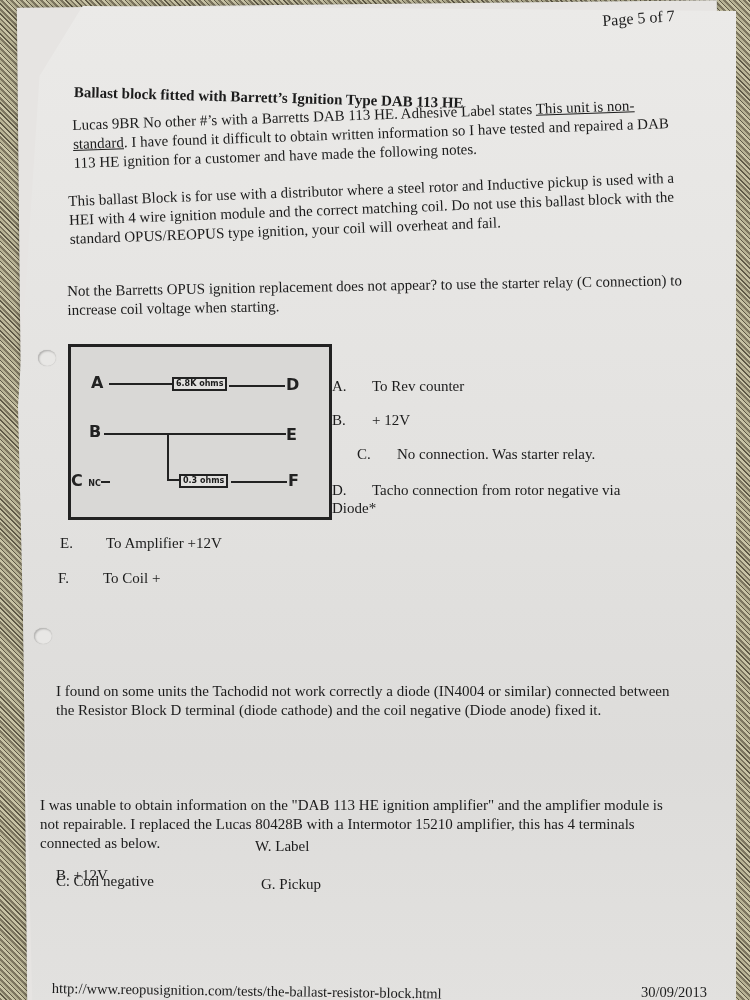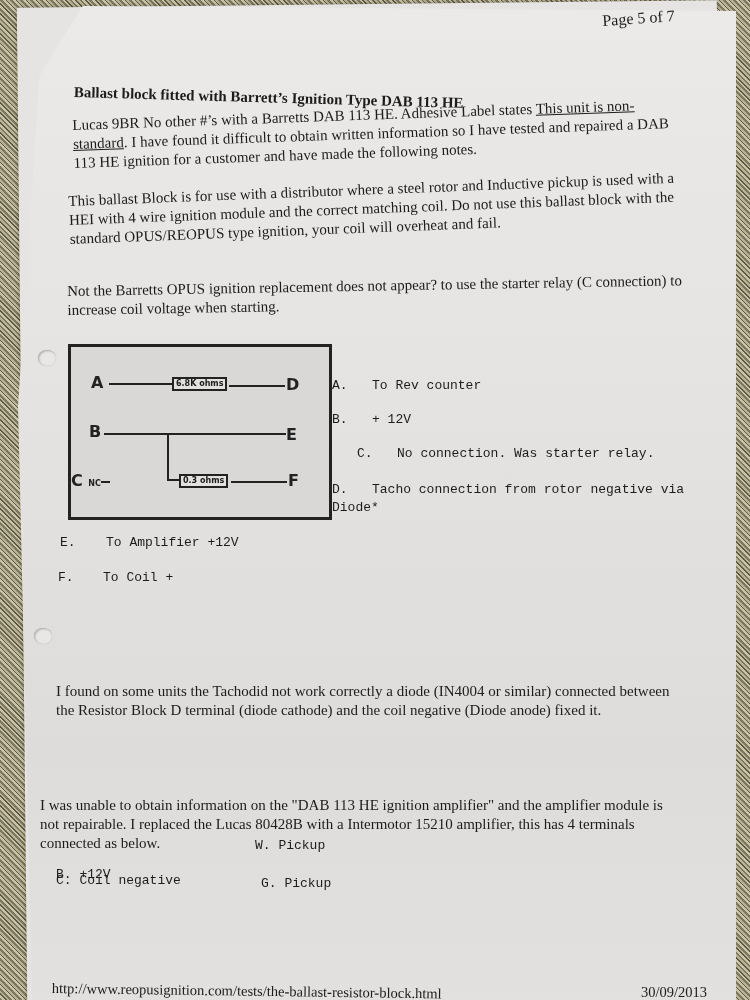--- a/index.html
+++ b/index.html
@@ -29,21 +29,21 @@
   .p3 { left:67px; top:282px; width:618px; transform:rotate(-1deg); transform-origin:left top; }
   .p4 { left:56px; top:682px; width:620px; }
   .p5 { left:40px; top:760px; width:630px;margin-top:36px; }
   u { text-decoration: underline; }
   .diagram { position:absolute; left:68px; top:344px; width:258px; height:170px; border:3px solid #222; background:#d9d8d6; }
   .diag-label { position:absolute; font-family:"DejaVu Sans", sans-serif; font-weight:bold; font-size:16px; color:#222; }
   .wire { position:absolute; background:#222; height:2px; }
   .vwire { position:absolute; background:#222; width:2px; }
   .resistor { position:absolute; border:2px solid #222; background:#e2e1df; font-family:"DejaVu Sans", sans-serif; font-size:8px; font-weight:bold; padding:0 2px; line-height:10px; }
   .nc { font-size:8px; }
-  .legend { position:absolute; font-size:13px;font-family:Liberation Mono, monospace; }
+  .legend { position:absolute; font-size:15px; }
   .legend .k { display:inline-block; width:40px; }
   .hole { position:absolute; width:18px; height:16px; border-radius:50%; background:#e8e7e5; box-shadow: inset 1px 1px 2px rgba(0,0,0,0.25), 0 0 1px rgba(0,0,0,0.2); }
   .footer { font-size:14.5px; }
 </style>
 </head>
 <body>
 
 <div class="under-sheet"></div>
 <div class="sheet"></div>
 
@@ -86,18 +86,18 @@
 <div class="legend" style="left:332px; top:446px;margin-left:25px;"><span class="k">C.</span><span>No connection. Was starter relay.</span></div>
 <div class="legend" style="left:332px; top:482px;"><span class="k">D.</span><span>Tacho connection from rotor negative via</span></div>
 <div class="legend" style="left:332px; top:500px;">Diode*</div>
 <div class="legend" style="left:60px; top:535px;"><span class="k" style="width:46px;">E.</span><span>To Amplifier +12V</span></div>
 <div class="legend" style="left:58px; top:570px;"><span class="k" style="width:45px;">F.</span><span>To Coil +</span></div>
 
 <div class="abs para p4">I found on some units the Tachodid not work correctly a diode (IN4004 or similar) connected between the Resistor Block D terminal (diode cathode) and the coil negative (Diode anode) fixed it.</div>
 <div class="abs para p5">I was unable to obtain information on the "DAB 113 HE ignition amplifier" and the amplifier module is not repairable. I replaced the Lucas 80428B with a Intermotor 15210 amplifier, this has 4 terminals connected as below.</div>
 
 <div class="abs legend" style="left:56px; top:836px;margin-top:31px;">B. +12V</div>
-<div class="abs legend" style="left:255px; top:838px;">W. Pickup</div>
+<div class="abs legend" style="left:255px; top:838px;">W. Label</div>
 <div class="abs legend" style="left:56px; top:873px;">C. Coil negative</div>
 <div class="abs legend" style="left:261px; top:876px;">G. Pickup</div>
 
 <div class="abs footer" style="left:52px; top:980px; transform:rotate(0.8deg); transform-origin:left top;">http://www.reopusignition.com/tests/the-ballast-resistor-block.html</div>
 <div class="abs footer" style="left:641px; top:984px;">30/09/2013</div>
 
 </body></html>

